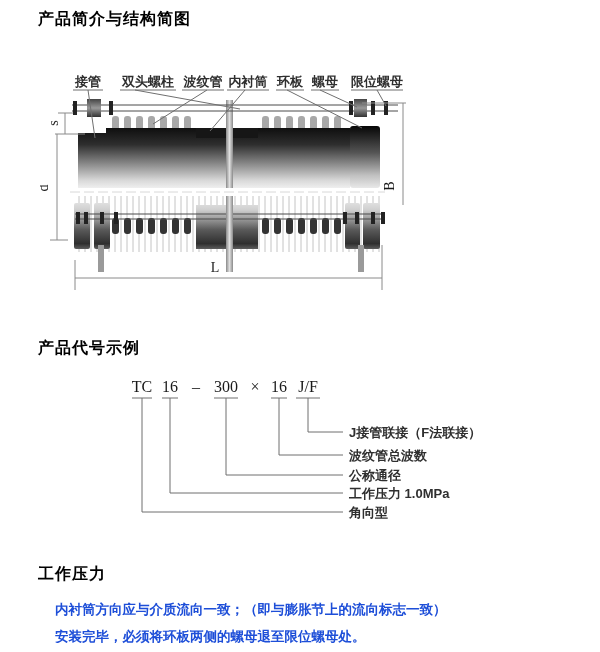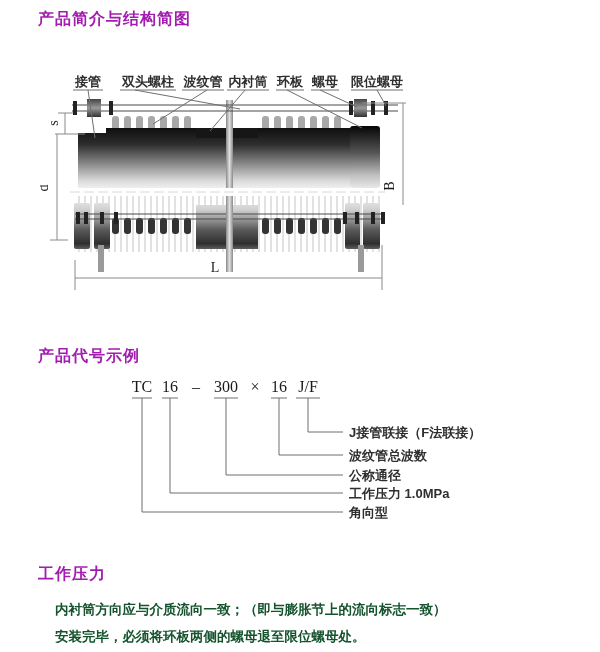--- a/index.html
+++ b/index.html
@@ -3,38 +3,38 @@
 <meta charset="utf-8">
 <style>
   html,body{margin:0;padding:0;}
   body{
     width:600px;height:652px;position:relative;overflow:hidden;
     background:#ffffff;
     font-family:"Liberation Sans","DejaVu Sans",sans-serif;
   }
   .sec-title{
     position:absolute;left:38px;
-    font-size:16px;font-weight:bold;color:#a21caf;letter-spacing:1px;
+    font-size:16px;font-weight:bold;color:#000000;letter-spacing:1px;
   }
   #title-intro{top:9px;}
-  #title-code{top:346px;}
+  #title-code{top:338px;}
   #title-install{top:564px;}
   .diagram-wrap{position:absolute;left:40px;top:62px;width:430px;height:250px;}
   .code-wrap{position:absolute;left:0px;top:372px;width:599px;height:180px;}
   svg text{fill:#2f2f2f;}
   .part-label{font-size:13px;font-weight:bold;fill:#2f2f2f;}
   .dim-label{font-family:"Liberation Serif","DejaVu Serif",serif;font-size:14px;fill:#1a1a1a;}
   .code-text{font-family:"Liberation Serif","DejaVu Serif",serif;font-size:16px;fill:#1a1a1a;}
   .callout-text{font-size:13px;font-weight:bold;fill:#2f2f2f;}
   .thin{stroke:#6f6f6f;stroke-width:1;fill:none;}
   .dimline{stroke:#8a8a8a;stroke-width:1;fill:none;}
   .rodline{stroke:#4a4a4a;stroke-width:1;fill:none;}
   .install-text{
     position:absolute;left:55px;top:596px;width:500px;
-    font-size:13.5px;font-weight:bold;color:#14532d;line-height:27px;
+    font-size:13.5px;font-weight:bold;color:#1d4ed8;line-height:27px;
   }
   .install-text p{margin:0;}
 </style>
 </head>
 <body>
 
 <div class="sec-title" id="title-intro">产品简介与结构简图</div>
 
 <div class="diagram-wrap">
 <svg width="430" height="250" viewBox="0 0 430 250">

